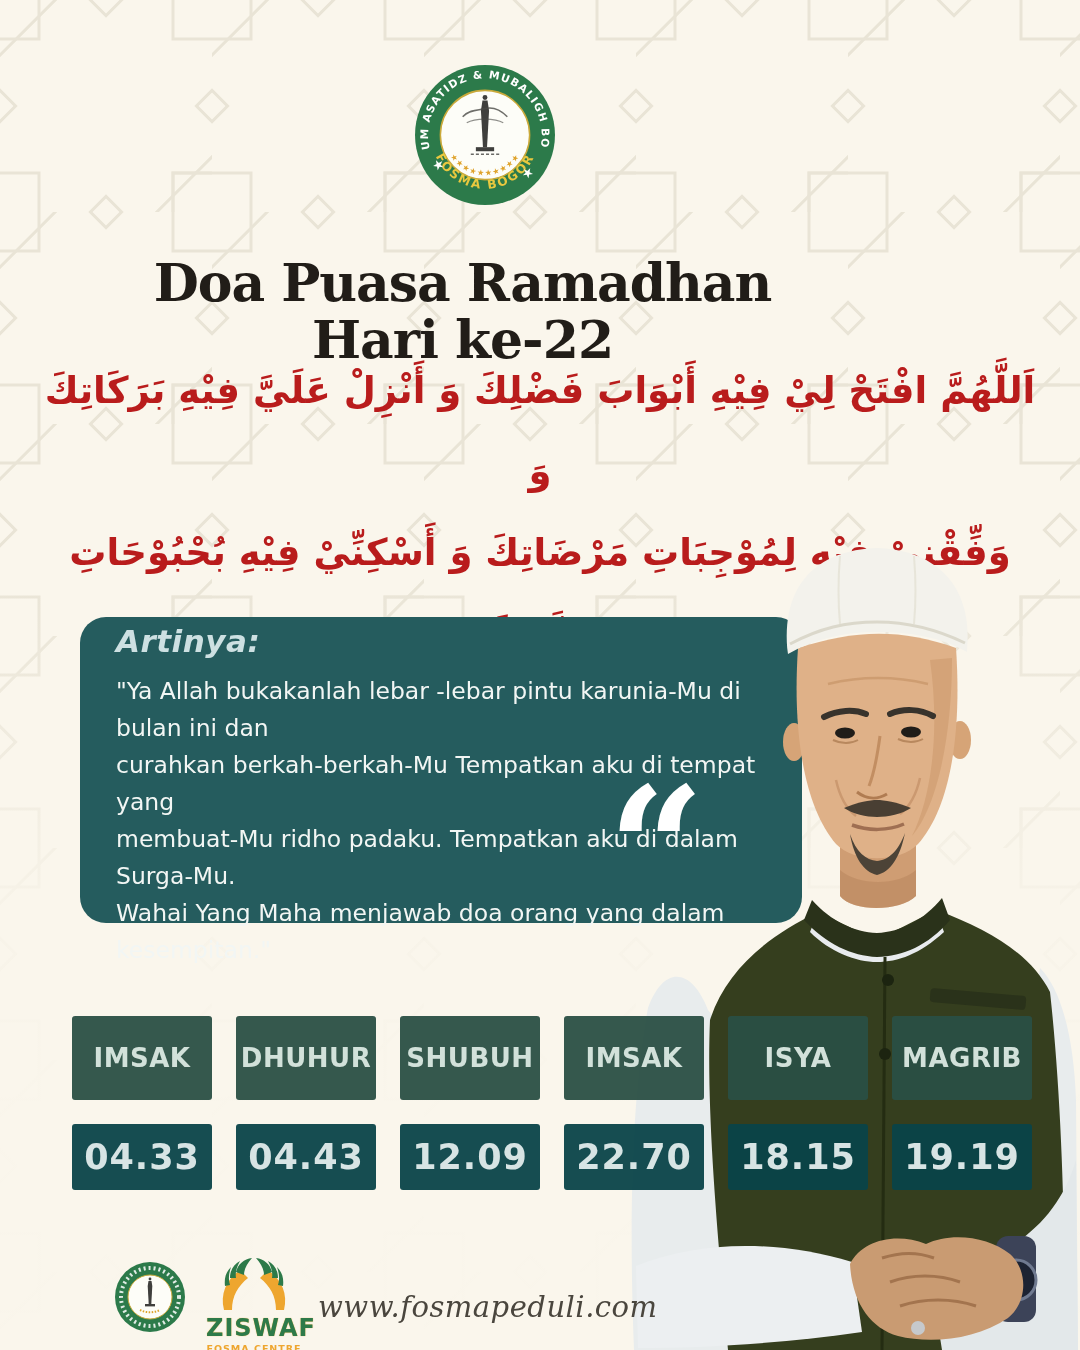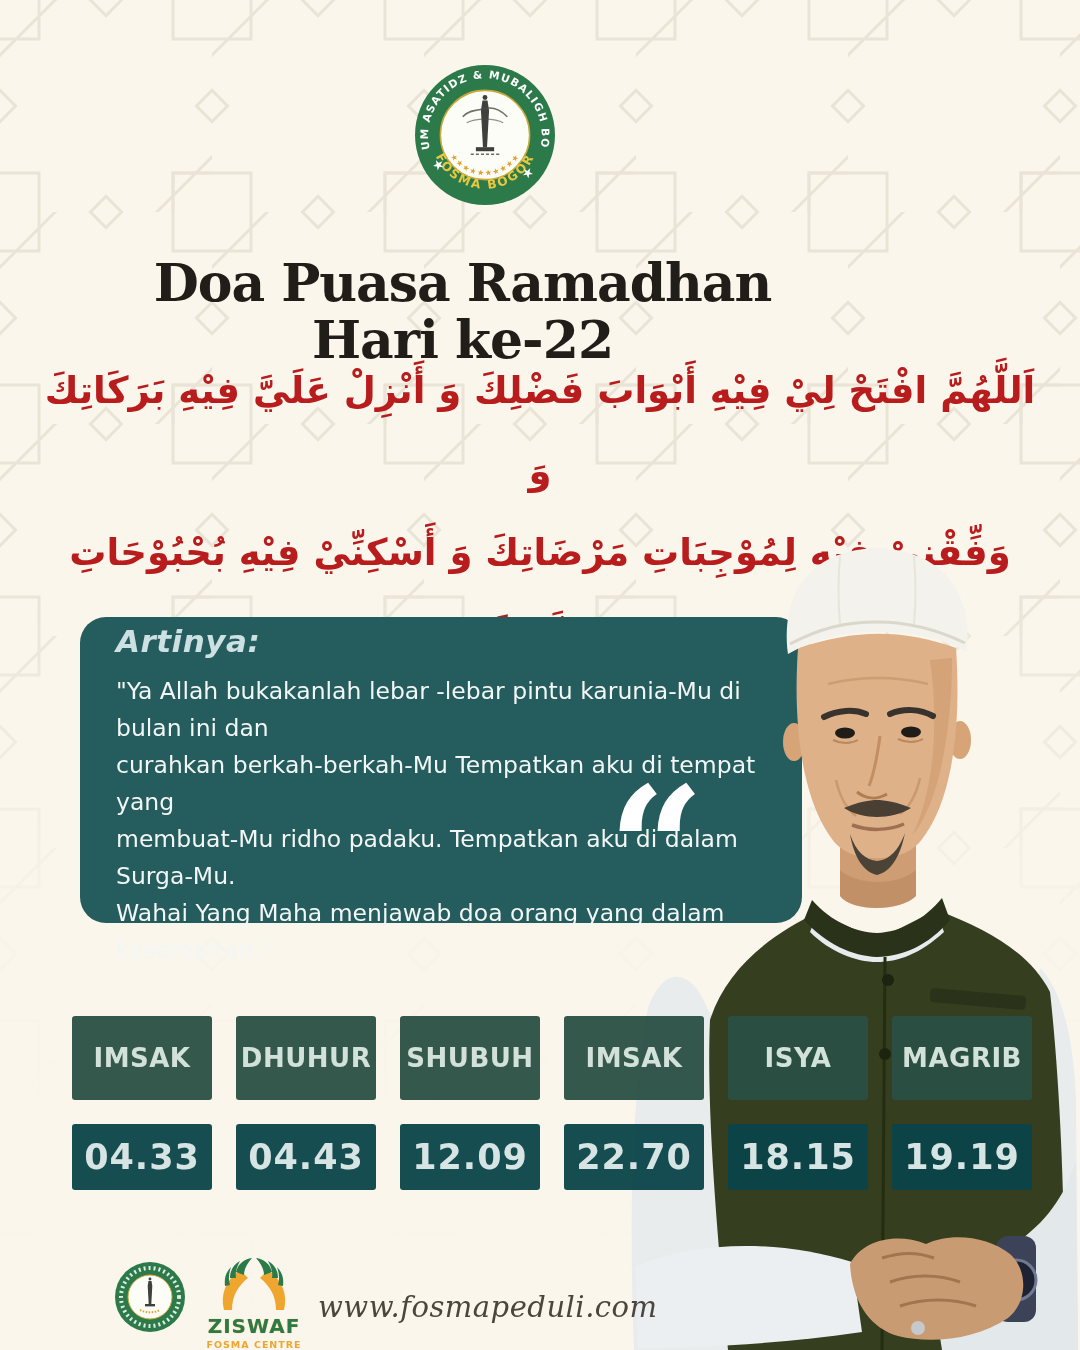--- a/index.html
+++ b/index.html
@@ -41,21 +41,21 @@
   .time-head{height:84px;border-radius:3px;background:rgba(42,79,69,.95);
     display:flex;align-items:center;justify-content:center;
     color:#d2e1da;font-size:26px;font-weight:700;letter-spacing:.5px;}
   .time-val{height:66px;border-radius:3px;background:rgba(9,67,73,.95);
     display:flex;align-items:center;justify-content:center;
     color:#d7e4e4;font-size:35px;font-weight:700;letter-spacing:1px;}
 
   
   .mini-logo{position:absolute;left:114px;top:1261px;width:72px;height:72px;z-index:3;}
   .ziswaf{position:absolute;left:206px;top:1258px;width:96px;z-index:3;text-align:center;}
-  .ziswaf-title{color:#2d7a49;font-size:20px;font-weight:800;letter-spacing:1px;
+  .ziswaf-title{color:#2d7a49;font-size:24px;font-weight:800;letter-spacing:1px;
     text-shadow:0 0 1px #eea62f;}
   .ziswaf-sub{color:#eea62f;font-size:9.5px;font-weight:700;letter-spacing:1px;margin-top:1px;}
   .website{position:absolute;left:318px;top:1290px;z-index:3;font-family:"DejaVu Serif","Liberation Serif",serif;
     font-style:italic;font-size:29px;color:#4a463e;letter-spacing:.5px;}
 </style>
 </head>
 <body>
 
 <div class="poster">
 

